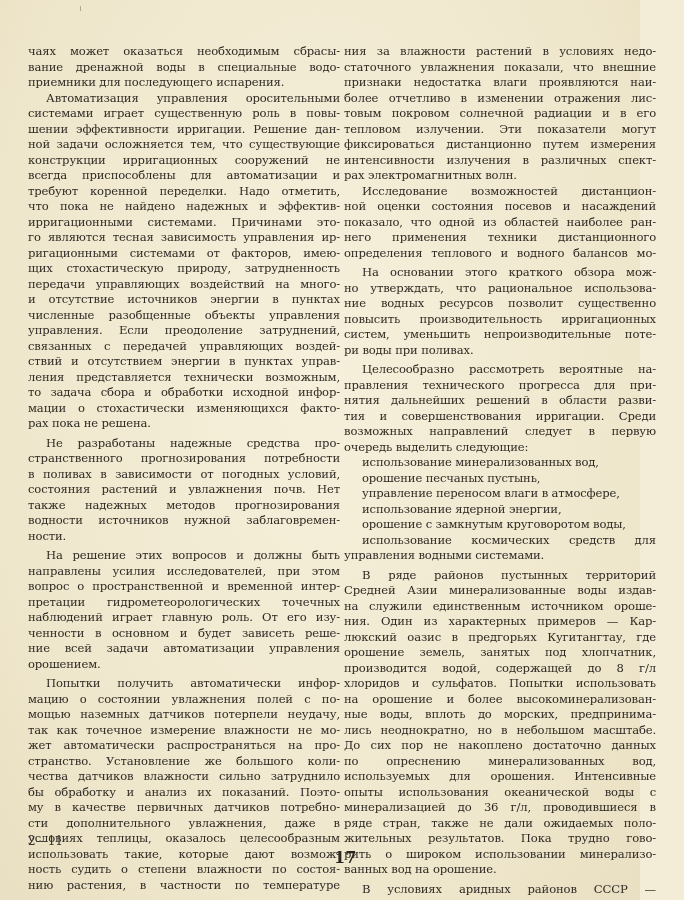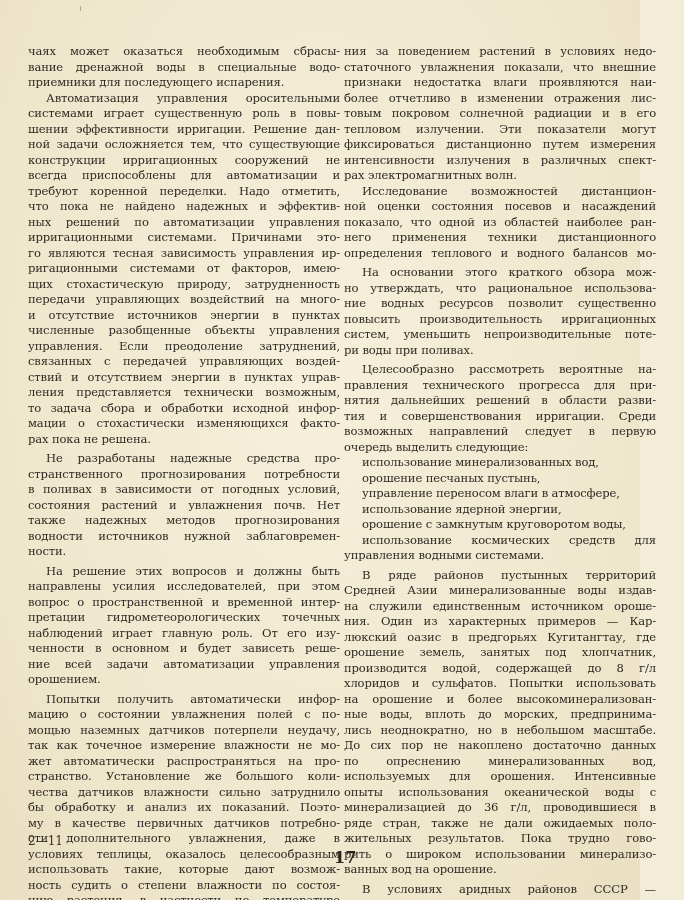--- a/index.html
+++ b/index.html
@@ -57,21 +57,20 @@
     <span class="line">вание дренажной воды в специальные водо-</span>
     <span class="line last">приемники для последующего испарения.</span>
     <span class="line indent">Автоматизация управления оросительными</span>
     <span class="line">системами играет существенную роль в повы-</span>
     <span class="line">шении эффективности ирригации. Решение дан-</span>
     <span class="line">ной задачи осложняется тем, что существующие</span>
     <span class="line">конструкции ирригационных сооружений не</span>
     <span class="line">всегда приспособлены для автоматизации и</span>
     <span class="line">требуют коренной переделки. Надо отметить,</span>
     <span class="line">что пока не найдено надежных и эффектив-</span>
-    <span class="line">ных решений по автоматизации управления</span>
     <span class="line">ирригационными системами. Причинами это-</span>
     <span class="line">го являются тесная зависимость управления ир-</span>
     <span class="line">ригационными системами от факторов, имею-</span>
     <span class="line">щих стохастическую природу, затрудненность</span>
     <span class="line">передачи управляющих воздействий на много-</span>
     <span class="line">и отсутствие источников энергии в пунктах</span>
     <span class="line">численные разобщенные объекты управления</span>
     <span class="line">управления. Если преодоление затруднений,</span>
     <span class="line">связанных с передачей управляющих воздей-</span>
     <span class="line">ствий и отсутствием энергии в пунктах управ-</span>
@@ -108,21 +107,21 @@
     <span class="line">му в качестве первичных датчиков потребно-</span>
     <span class="line">сти дополнительного увлажнения, даже в</span>
     <span class="line">условиях теплицы, оказалось целесообразным</span>
     <span class="line">использовать такие, которые дают возмож-</span>
     <span class="line">ность судить о степени влажности по состоя-</span>
     <span class="line">нию растения, в частности по температуре</span>
 
   </div>
 
   <div class="col right">
-    <span class="line">ния за поведением растений в условиях недо-</span>
+    <span class="line">ния за влажности растений в условиях недо-</span>
     <span class="line">статочного увлажнения показали, что внешние</span>
     <span class="line">признаки недостатка влаги проявляются наи-</span>
     <span class="line">более отчетливо в изменении отражения лис-</span>
     <span class="line">товым покровом солнечной радиации и в его</span>
     <span class="line">тепловом излучении. Эти показатели могут</span>
     <span class="line">фиксироваться дистанционно путем измерения</span>
     <span class="line">интенсивности излучения в различных спект-</span>
     <span class="line last">рах электромагнитных волн.</span>
     <span class="line indent">Исследование возможностей дистанцион-</span>
     <span class="line">ной оценки состояния посевов и насаждений</span>

